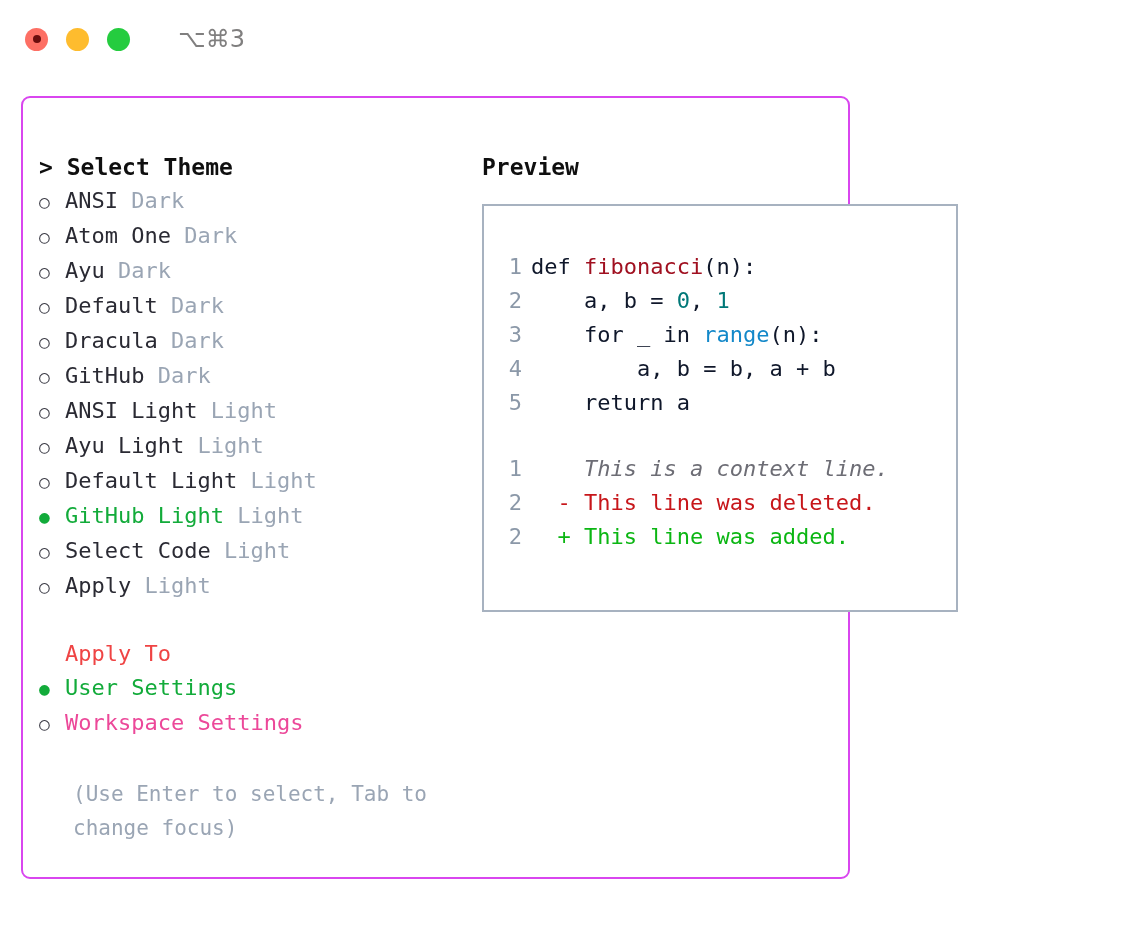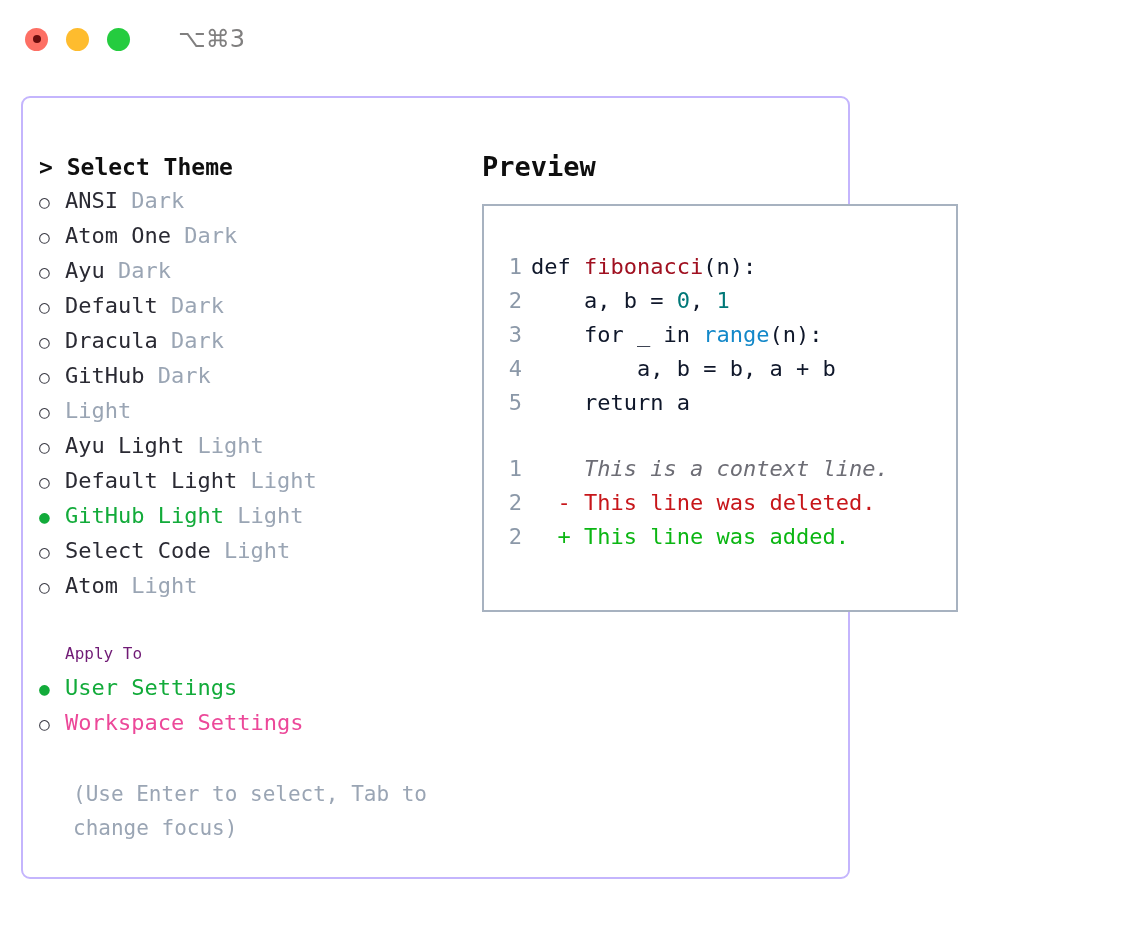--- a/index.html
+++ b/index.html
@@ -69,21 +69,21 @@
     font-family: "DejaVu Sans", "Liberation Sans", sans-serif;
   }
 
   
   .panel {
     position: absolute;
     left: 21px;
     top: 96px;
     width: 829px;
     height: 783px;
-    border: 2px solid #c4b5fd;
+    border: 2px solid #d946ef;
     border-radius: 9px;
     box-sizing: border-box;
     background: #ffffff;
   }
 
   .panel-inner {
     position: absolute;
     left: 0; top: 0;
     width: 100%;
     height: 100%;
@@ -121,22 +121,22 @@
     font-size: 18px;
     flex: none;
   }
   .theme-row.selected .marker { color: #12ab3a; }
   .theme-name { color: #2a2a33; }
   .theme-row.selected .theme-name { color: #12ab3a; }
   .theme-kind { color: #9aa5b4; }
 
   .apply-block { margin-top: 33px; }
   .apply-title {
-    font-size: 16px;
-    color: #701a75;
+    font-size: 22px;
+    color: #ef4444;
     line-height: 34px;
     padding-left: 26px;
     white-space: pre;
   }
   .apply-row {
     display: flex;
     align-items: baseline;
     line-height: 34px;
     font-size: 22px;
     white-space: pre;
@@ -154,21 +154,21 @@
     margin-left: 34px;
   }
 
   
   .right-col {
     flex: 1;
     padding: 52px 0 0 9px;
     box-sizing: border-box;
   }
   .preview-header {
-    font-size: 27px;
+    font-size: 23px;
     font-weight: bold;
     color: #0f0f0f;
     line-height: 34px;
     margin-bottom: 20px;
     white-space: pre;
   }
   .preview-box {
     width: 476px;
     height: 408px;
     border: 2px solid #a7b2c0;
@@ -224,26 +224,26 @@
       <div class="left-col">
         <div class="select-header">&gt; Select Theme</div>
 
         <div class="theme-list" id="theme-list">
             <div class="theme-row"><span class="marker">○</span><span class="theme-name">ANSI </span><span class="theme-kind">Dark</span></div>
             <div class="theme-row"><span class="marker">○</span><span class="theme-name">Atom One </span><span class="theme-kind">Dark</span></div>
             <div class="theme-row"><span class="marker">○</span><span class="theme-name">Ayu </span><span class="theme-kind">Dark</span></div>
             <div class="theme-row"><span class="marker">○</span><span class="theme-name">Default </span><span class="theme-kind">Dark</span></div>
             <div class="theme-row"><span class="marker">○</span><span class="theme-name">Dracula </span><span class="theme-kind">Dark</span></div>
             <div class="theme-row"><span class="marker">○</span><span class="theme-name">GitHub </span><span class="theme-kind">Dark</span></div>
-            <div class="theme-row"><span class="marker">○</span><span class="theme-kind">Light</span></div>
+            <div class="theme-row"><span class="marker">○</span><span class="theme-name">ANSI Light </span><span class="theme-kind">Light</span></div>
             <div class="theme-row"><span class="marker">○</span><span class="theme-name">Ayu Light </span><span class="theme-kind">Light</span></div>
             <div class="theme-row"><span class="marker">○</span><span class="theme-name">Default Light </span><span class="theme-kind">Light</span></div>
             <div class="theme-row selected"><span class="marker">●</span><span class="theme-name">GitHub Light </span><span class="theme-kind">Light</span></div>
             <div class="theme-row"><span class="marker">○</span><span class="theme-name">Select Code </span><span class="theme-kind">Light</span></div>
-            <div class="theme-row"><span class="marker">○</span><span class="theme-name">Atom </span><span class="theme-kind">Light</span></div>
+            <div class="theme-row"><span class="marker">○</span><span class="theme-name">Apply </span><span class="theme-kind">Light</span></div>
           </div>
 
         <div class="apply-block">
           <div class="apply-title">Apply To</div>
           <div id="apply-list">
               <div class="apply-row selected"><span class="marker">●</span><span class="opt-label">User Settings</span></div>
               <div class="apply-row"><span class="marker">○</span><span class="opt-label">Workspace Settings</span></div>
             </div>
         </div>
 

